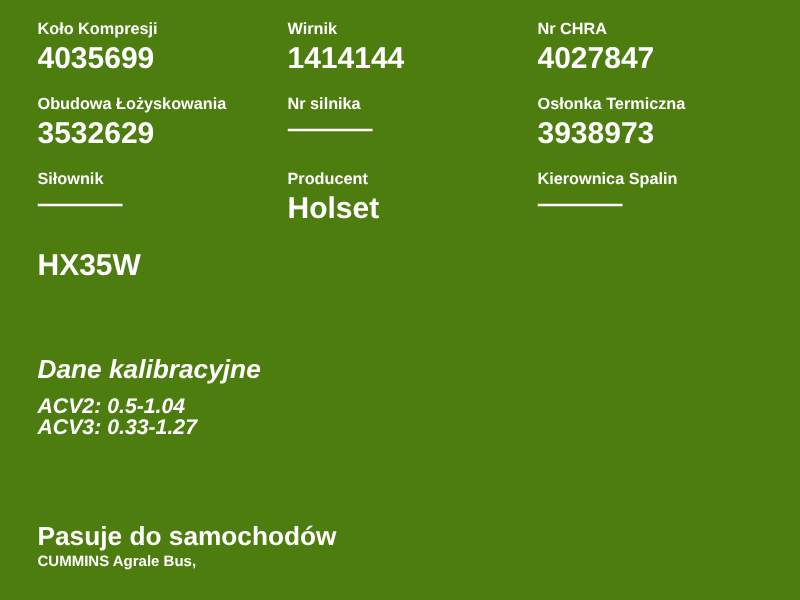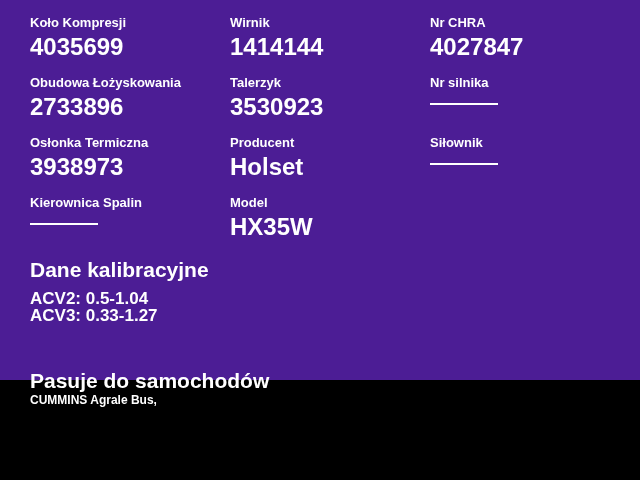--- a/index.html
+++ b/index.html
@@ -7,22 +7,22 @@
     width: 640px;
     height: 480px;
     background: #000000;
     color: #ffffff;
     font-family: "Liberation Sans", sans-serif;
     overflow: hidden;
   }
   .page {
     position: relative;
     width: 640px;
-    height: 380px;
-    background: #4c1d95;
+    height: 480px;
+    background: #4d7c0f;
   }
   .parts-grid {
     display: grid;
     grid-template-columns: 200px 200px 200px;
     grid-auto-rows: 60px;
     padding: 16px 0 0 30px;
   }
   .part-cell { overflow: hidden; }
   .part-label {
     font-size: 13px;
@@ -39,34 +39,34 @@
   }
   .part-value.dash {
     width: 68px;
     height: 2px;
     background: #ffffff;
     margin-top: 13px;
   }
   .section {
     margin-left: 30px;
   }
-  .section-calibration { margin-top: 2px; }
+  .section-calibration { margin-top: 28px; font-style: italic; }
   .section-heading {
     font-size: 21px;
     font-weight: bold;
     line-height: 23px;
     white-space: nowrap;
   }
   .cal-lines {
     margin-top: 9px;
     font-size: 17px;
     font-weight: bold;
     line-height: 17px;
   }
-  .section-compat { margin-top: 45px; }
+  .section-compat { margin-top: 68px; }
   .compat-vehicles {
     margin-top: 1px;
     font-size: 12px;
     font-weight: bold;
     line-height: 14px;
     white-space: nowrap;
   }
 </style>
 </head>
 <body>
@@ -84,56 +84,51 @@
     <div class="part-value">1414144</div>
   </div>
 
   <div class="part-cell">
     <div class="part-label">Nr CHRA</div>
     <div class="part-value">4027847</div>
   </div>
 
   <div class="part-cell">
     <div class="part-label">Obudowa Łożyskowania</div>
-    <div class="part-value">2733896</div>
+    <div class="part-value">3532629</div>
   </div>
 
-  <div class="part-cell">
-    <div class="part-label">Talerzyk</div>
-    <div class="part-value">3530923</div>
-  </div>
 
   <div class="part-cell">
     <div class="part-label">Nr silnika</div>
     <div class="part-value dash"></div>
   </div>
 
   <div class="part-cell">
     <div class="part-label">Osłonka Termiczna</div>
     <div class="part-value">3938973</div>
   </div>
 
   <div class="part-cell">
-    <div class="part-label">Producent</div>
-    <div class="part-value">Holset</div>
+    <div class="part-label">Siłownik</div>
+    <div class="part-value dash"></div>
   </div>
 
   <div class="part-cell">
-    <div class="part-label">Siłownik</div>
-    <div class="part-value dash"></div>
+    <div class="part-label">Producent</div>
+    <div class="part-value">Holset</div>
   </div>
 
   <div class="part-cell">
     <div class="part-label">Kierownica Spalin</div>
     <div class="part-value dash"></div>
   </div>
 
 
   <div class="part-cell">
-    <div class="part-label">Model</div>
     <div class="part-value">HX35W</div>
   </div>
 </div>
 
   <div class="section section-calibration">
     <div class="section-heading">Dane kalibracyjne</div>
     <div class="cal-lines">
       <div>ACV2: 0.5-1.04</div>
       <div>ACV3: 0.33-1.27</div>
     </div>

